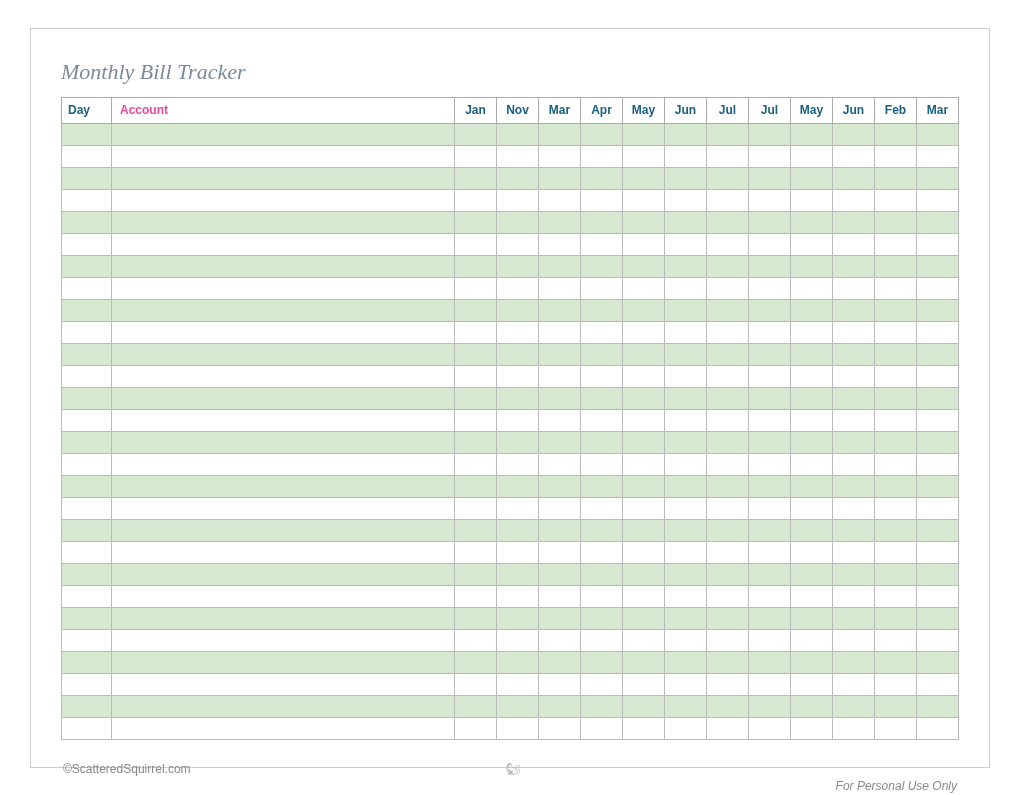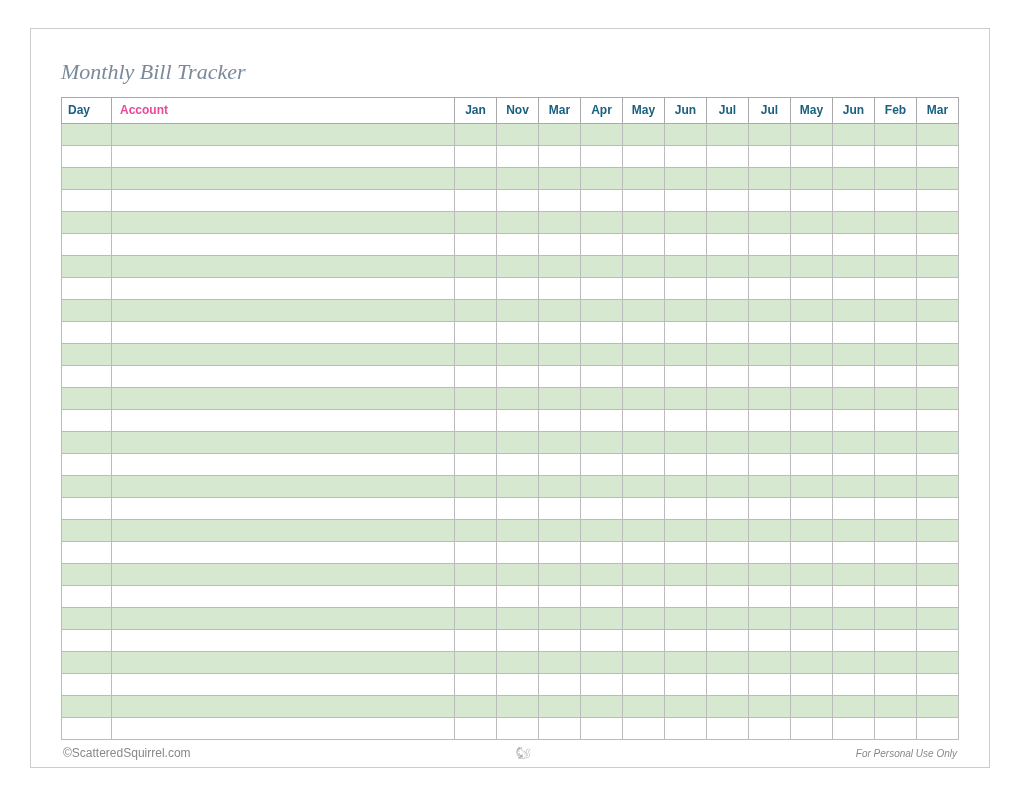--- a/index.html
+++ b/index.html
@@ -106,24 +106,25 @@
       color: #888;
       font-family: Arial, sans-serif;
     }
 
     .footer-center {
       font-size: 10px;
       color: #aaa;
     }
 
     .footer-right {
-      font-size: 10px;
+      font-size: 12px;
       color: #888;
       font-family: Arial, sans-serif;
       font-style: italic;
+      margin-top: 33px;
     }
 
     .squirrel-icon {
       font-size: 12px;
     }
   </style>
 </head>
 <body>
 
 <div class="page-container">

